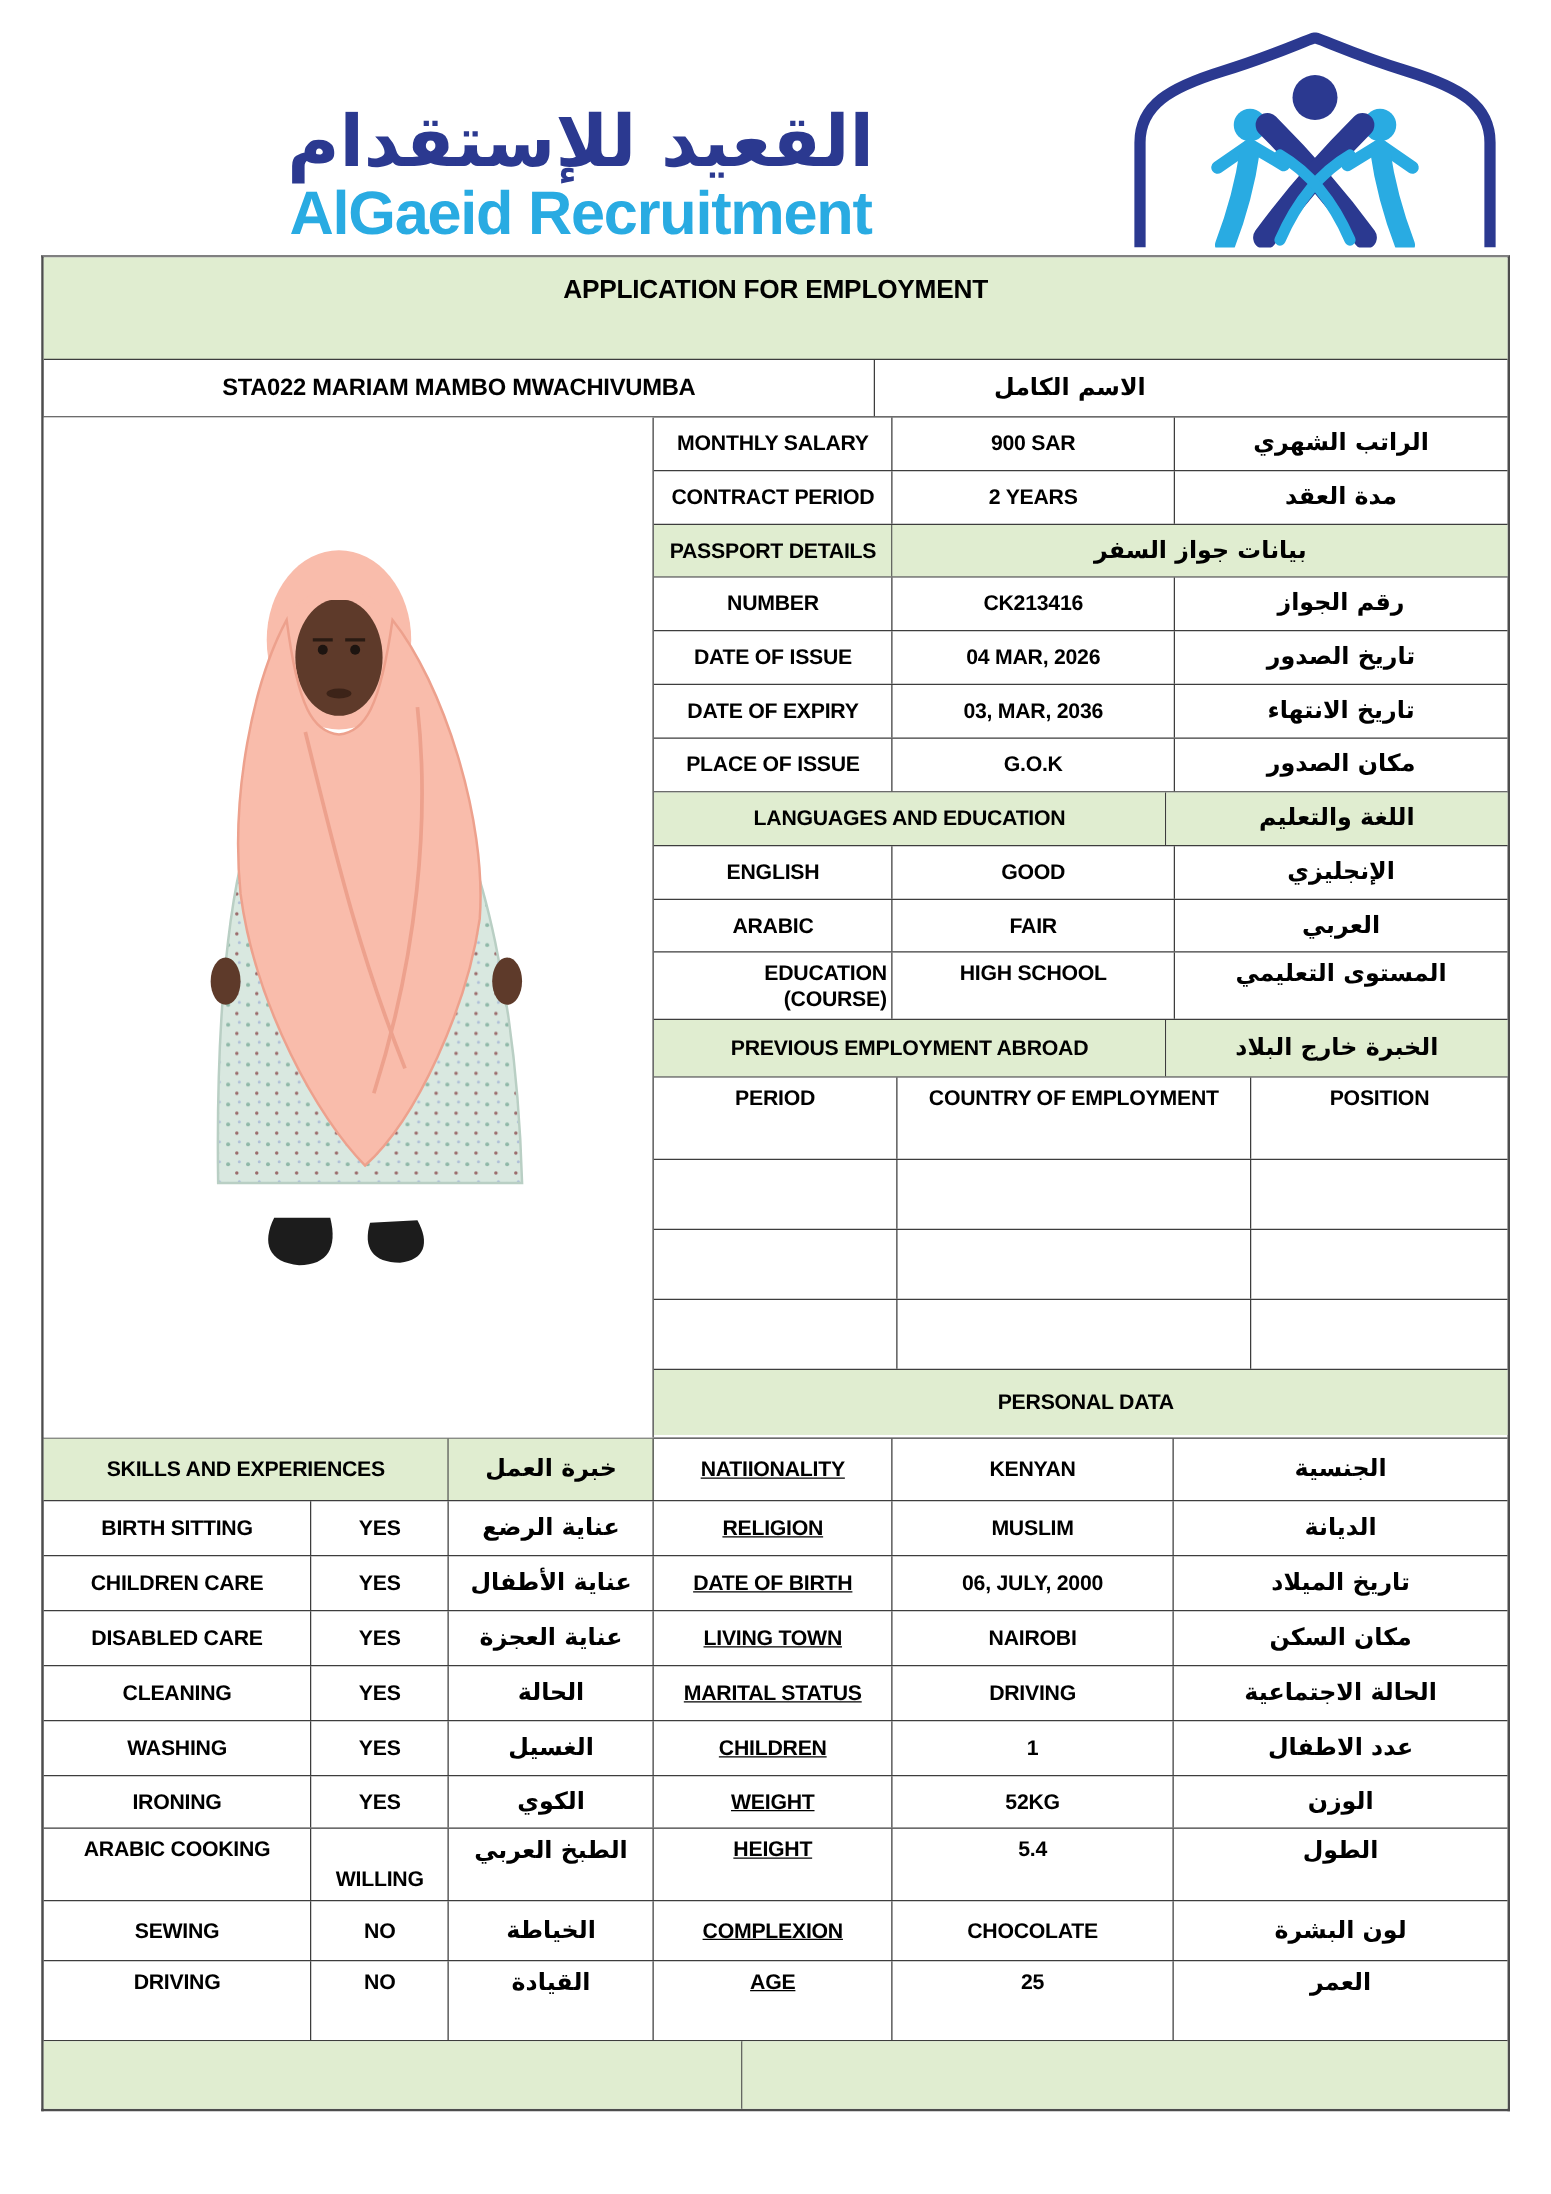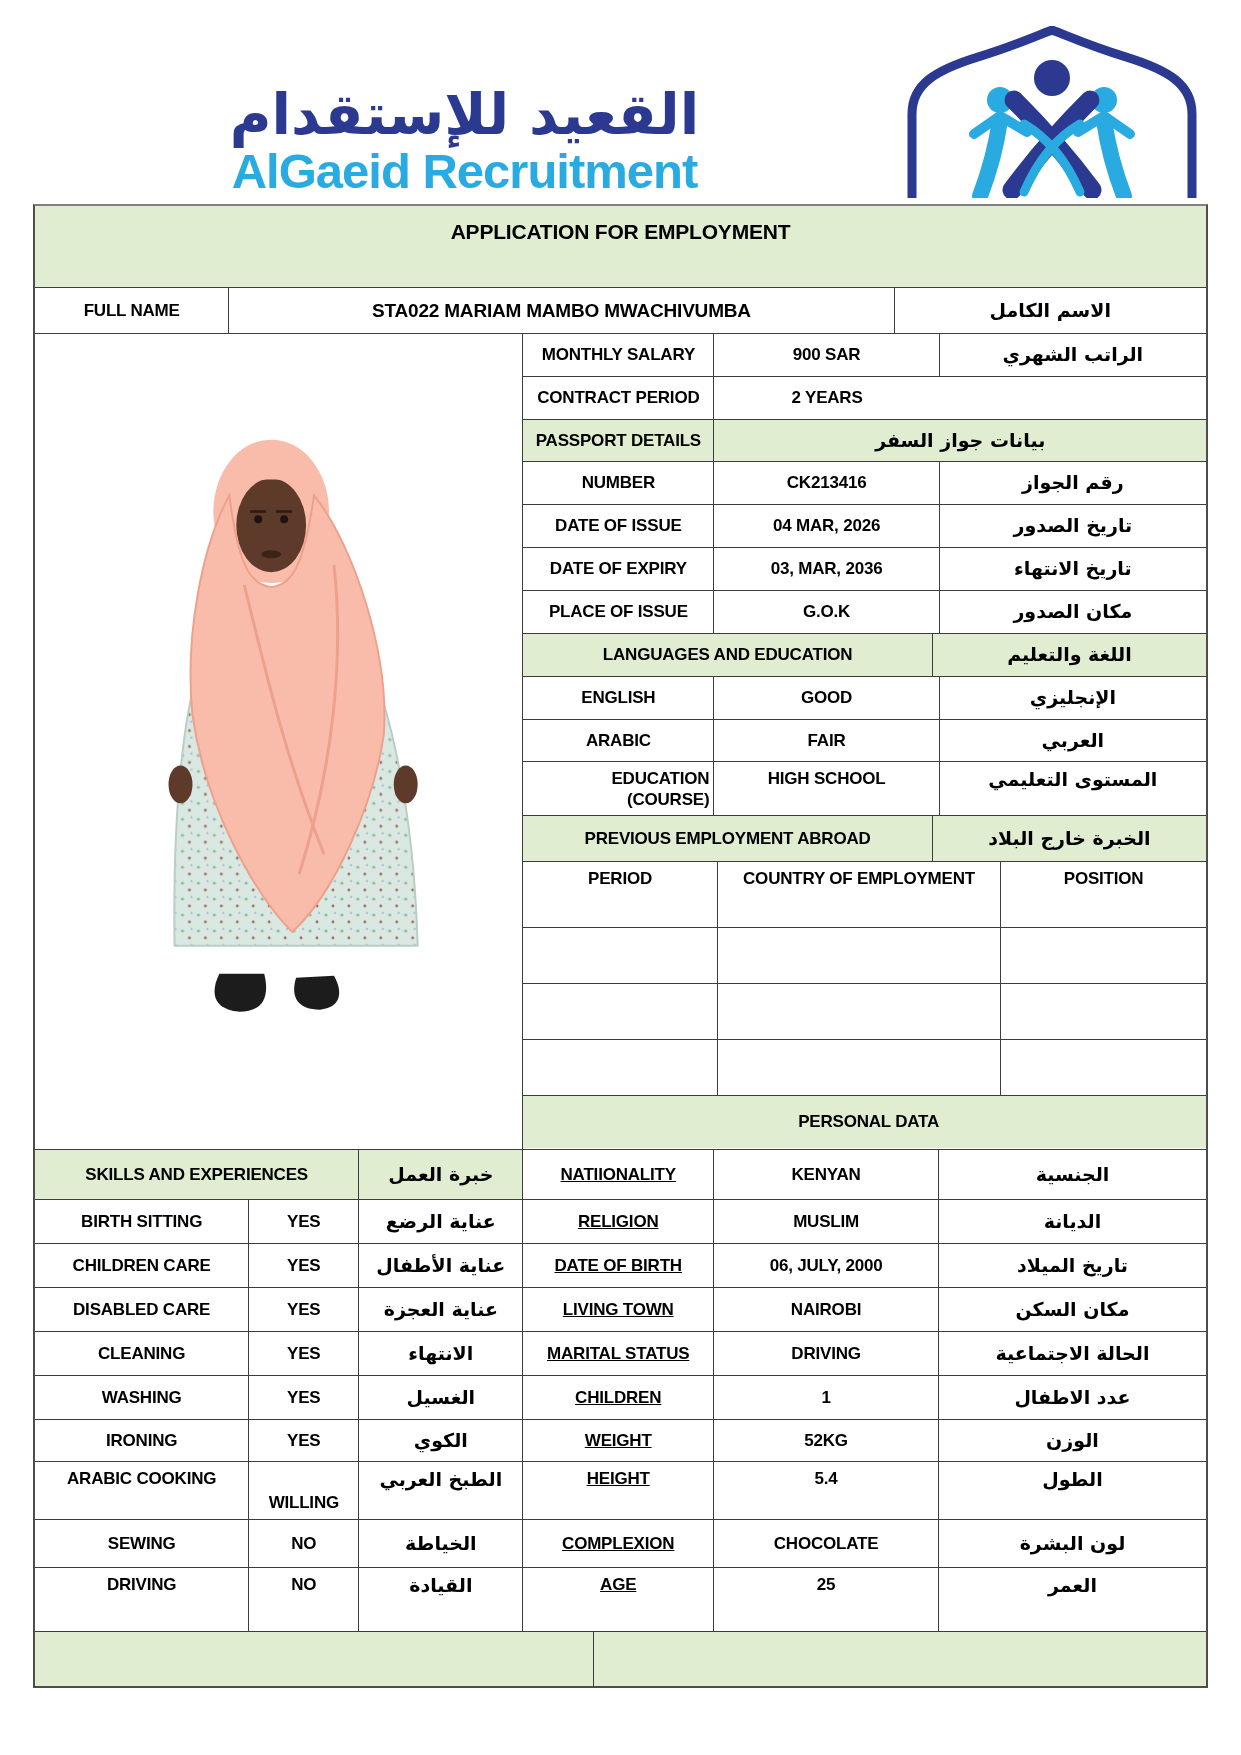--- a/index.html
+++ b/index.html
@@ -120,21 +120,20 @@
     </div>
   </div>
 
   <div class="tbl">
 
     <div class="row title-row green">
       <span>APPLICATION FOR EMPLOYMENT</span>
     </div>
 
     <div class="row" style="height:46px">
-      <div class="cell w-fn-label">FULL NAME</div>
       <div class="cell w-fn-value">STA022 MARIAM MAMBO MWACHIVUMBA</div>
       <div class="cell ar w-fn-ar">الاسم الكامل</div>
     </div>
 
     <div class="main">
 
       <div class="photo-cell">
         <svg viewBox="0 0 489 814" width="100%" height="100%">
           <defs>
             <pattern id="flor" width="16" height="16" patternUnits="userSpaceOnUse">
@@ -172,20 +171,21 @@
 
         <div class="row" style="height:43px">
           <div class="cell lab">MONTHLY SALARY</div>
           <div class="cell val">900 SAR</div>
           <div class="cell ar rar">الراتب الشهري</div>
         </div>
 
         <div class="row" style="height:43px">
           <div class="cell lab">CONTRACT PERIOD</div>
           <div class="cell val">2 YEARS</div>
+          <div class="cell ar rar">مدة العقد</div>
         </div>
 
         <div class="row" style="height:42px">
           <div class="cell lab green">PASSPORT DETAILS</div>
           <div class="cell ar green sec72">بيانات جواز السفر</div>
         </div>
 
         <div class="row" style="height:43px">
           <div class="cell lab">NUMBER</div>
           <div class="cell val">CK213416</div>
@@ -300,21 +300,21 @@
         <div class="cell s-val">YES</div>
         <div class="cell ar s-ar">عناية العجزة</div>
         <div class="cell p-lab">LIVING TOWN</div>
         <div class="cell p-val">NAIROBI</div>
         <div class="cell ar p-ar">مكان السكن</div>
       </div>
 
       <div class="row" style="height:44px">
         <div class="cell s-lab">CLEANING</div>
         <div class="cell s-val">YES</div>
-        <div class="cell ar s-ar">الانتهاء</div>
+        <div class="cell ar s-ar">الحالة</div>
         <div class="cell p-lab">MARITAL STATUS</div>
         <div class="cell p-val">DRIVING</div>
         <div class="cell ar p-ar">الحالة الاجتماعية</div>
       </div>
 
       <div class="row" style="height:44px">
         <div class="cell s-lab">WASHING</div>
         <div class="cell s-val">YES</div>
         <div class="cell ar s-ar">الغسيل</div>
         <div class="cell p-lab">CHILDREN</div>

